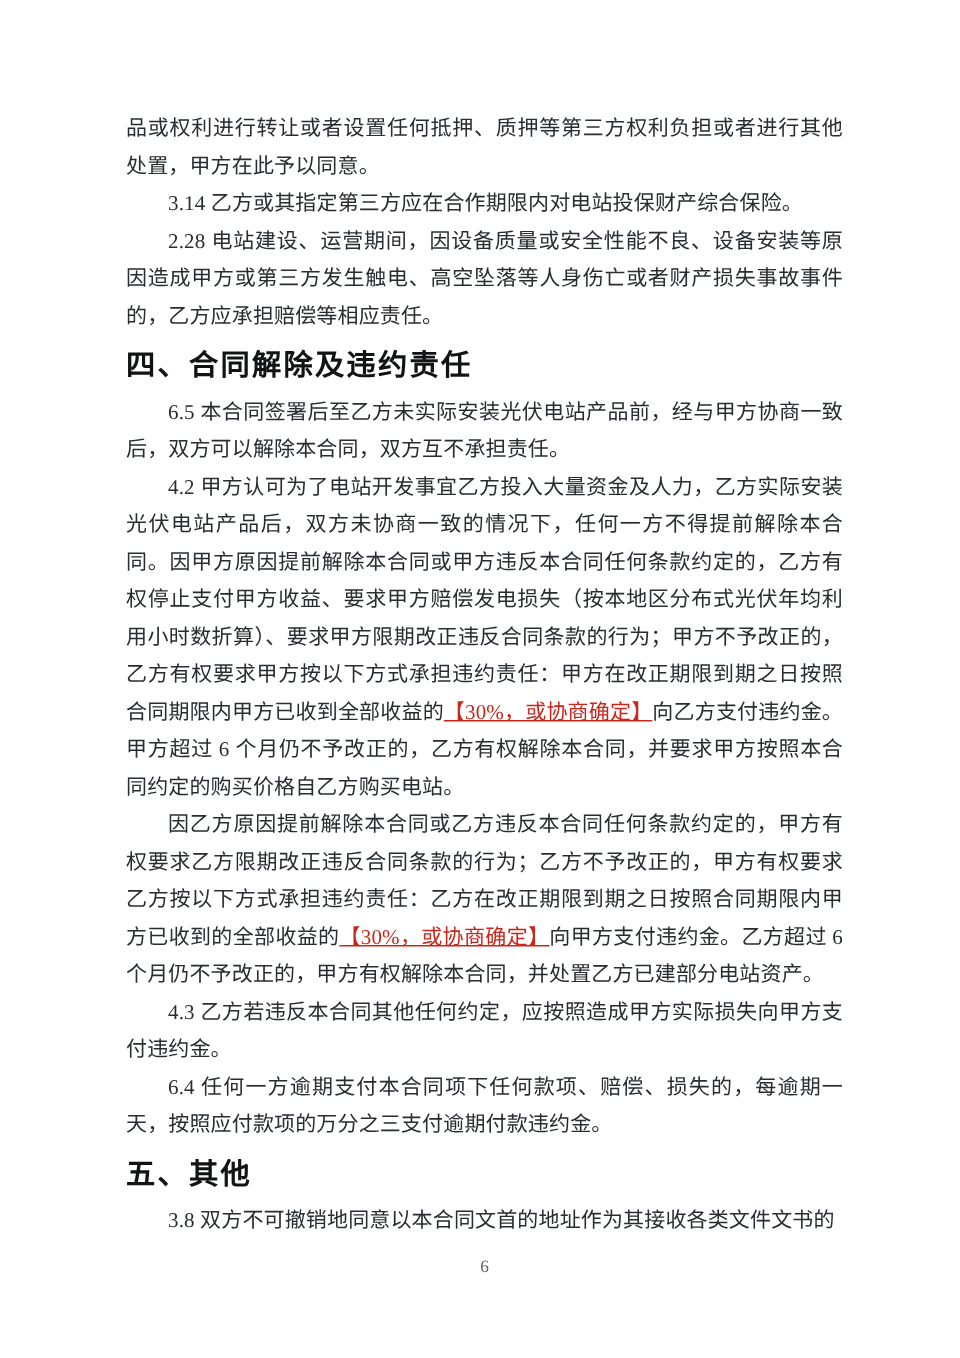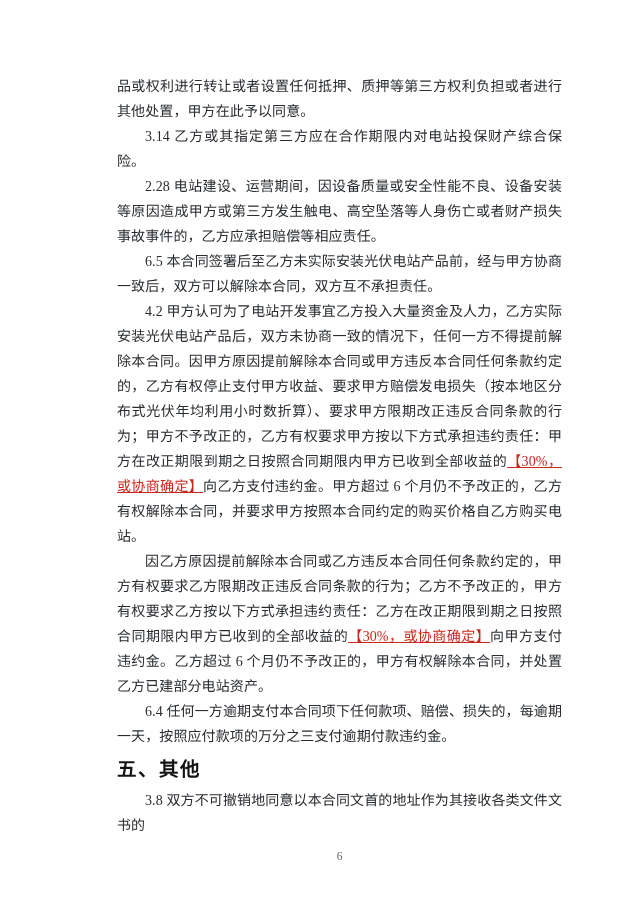--- a/index.html
+++ b/index.html
@@ -10,21 +10,21 @@
   body {
     width: 640px;
     height: 905px;
     overflow: hidden;
     font-family: "Liberation Serif", "DejaVu Serif", serif;
   }
   .page {
     box-sizing: border-box;
     width: 640px;
     height: 905px;
-    padding: 74px 78px 0 117px;
+    padding: 74px 78px 0 84px;
     background: #ffffff;
   }
   .content p {
     margin: 0;
     font-size: 14px;
     line-height: 25px;
     color: #292c30;
     text-align: justify;
     text-indent: 2em;
     letter-spacing: 0.1px;
@@ -60,27 +60,29 @@
 
 <div class="page">
   <div class="content">
 
     <p class="flush">品或权利进行转让或者设置任何抵押、质押等第三方权利负担或者进行其他处置，甲方在此予以同意。</p>
 
     <p>3.14 乙方或其指定第三方应在合作期限内对电站投保财产综合保险。</p>
 
     <p>2.28 电站建设、运营期间，因设备质量或安全性能不良、设备安装等原因造成甲方或第三方发生触电、高空坠落等人身伤亡或者财产损失事故事件的，乙方应承担赔偿等相应责任。</p>
 
+    <div class="section-heading">四、合同解除及违约责任</div>
 
     <p>6.5 本合同签署后至乙方未实际安装光伏电站产品前，经与甲方协商一致后，双方可以解除本合同，双方互不承担责任。</p>
 
     <p><span>4.2 甲方认可为了电站开发事宜乙方投入大量资金及人力，乙方实际安装光伏电站产品后，双方未协商一致的情况下，任何一方不得提前解除本合同。因甲方原因提前解除本合同或甲方违反本合同任何条款约定的，乙方有权停止支付甲方收益、要求甲方赔偿发电损失（按本地区分布式光伏年均利用小时数折算）、要求甲方限期改正违反合同条款的行为；甲方不予改正的，乙方有权要求甲方按以下方式承担违约责任：甲方在改正期限到期之日按照合同期限内甲方已收到全部收益的</span><span class="red-highlight">【30%，或协商确定】</span><span>向乙方支付违约金。甲方超过 6 个月仍不予改正的，乙方有权解除本合同，并要求甲方按照本合同约定的购买价格自乙方购买电站。</span></p>
 
     <p><span>因乙方原因提前解除本合同或乙方违反本合同任何条款约定的，甲方有权要求乙方限期改正违反合同条款的行为；乙方不予改正的，甲方有权要求乙方按以下方式承担违约责任：乙方在改正期限到期之日按照合同期限内甲方已收到的全部收益的</span><span class="red-highlight">【30%，或协商确定】</span><span>向甲方支付违约金。乙方超过 6 个月仍不予改正的，甲方有权解除本合同，并处置乙方已建部分电站资产。</span></p>
 
+    <p>4.3 乙方若违反本合同其他任何约定，应按照造成甲方实际损失向甲方支付违约金。</p>
 
     <p>6.4 任何一方逾期支付本合同项下任何款项、赔偿、损失的，每逾期一天，按照应付款项的万分之三支付逾期付款违约金。</p>
 
     <div class="section-heading">五、其他</div>
 
     <p>3.8 双方不可撤销地同意以本合同文首的地址作为其接收各类文件文书的</p>
 
     <div class="page-number">6</div>
   </div>
 </div>

